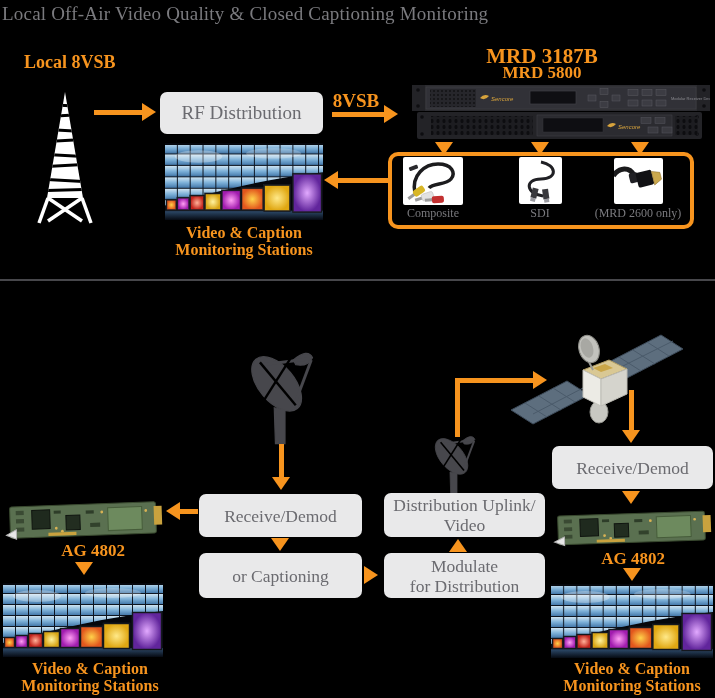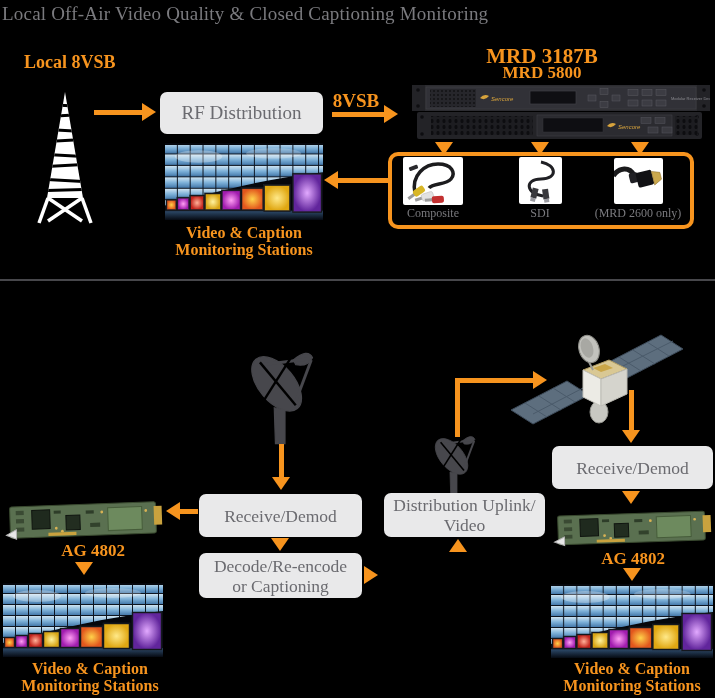--- a/index.html
+++ b/index.html
@@ -390,26 +390,29 @@
     </svg>
 
   <div class="cap" style="left:0;top:661px;width:180px">
     <span>Video &amp; Caption</span>
     <span>Monitoring Stations</span>
   </div>
 
   <div class="tri tri-down" style="left:271px;top:538px"></div>
 
   <div class="gbox" style="left:199px;top:553px;width:163px;height:45px">
-    <span>Decode/Re-encode</span>
     <span>or Captioning</span>
   </div>
 
   <div class="tri tri-right" style="left:364px;top:566px"></div>
 
+  <div class="gbox" style="left:384px;top:553px;width:161px;height:45px">
+    <span>Modulate</span>
+    <span>for Distribution</span>
+  </div>
 
   <div class="tri tri-up" style="left:449px;top:539px"></div>
 
   <svg class="abs" style="left:428px;top:433px;width:58px;height:64px" viewBox="0 0 62 82">
       <use href="#sym-dish"></use>
     </svg>
 
   <div class="gbox" style="left:384px;top:493px;width:161px;height:44px">
     <span>Distribution Uplink/</span>
     <span>Video</span>

